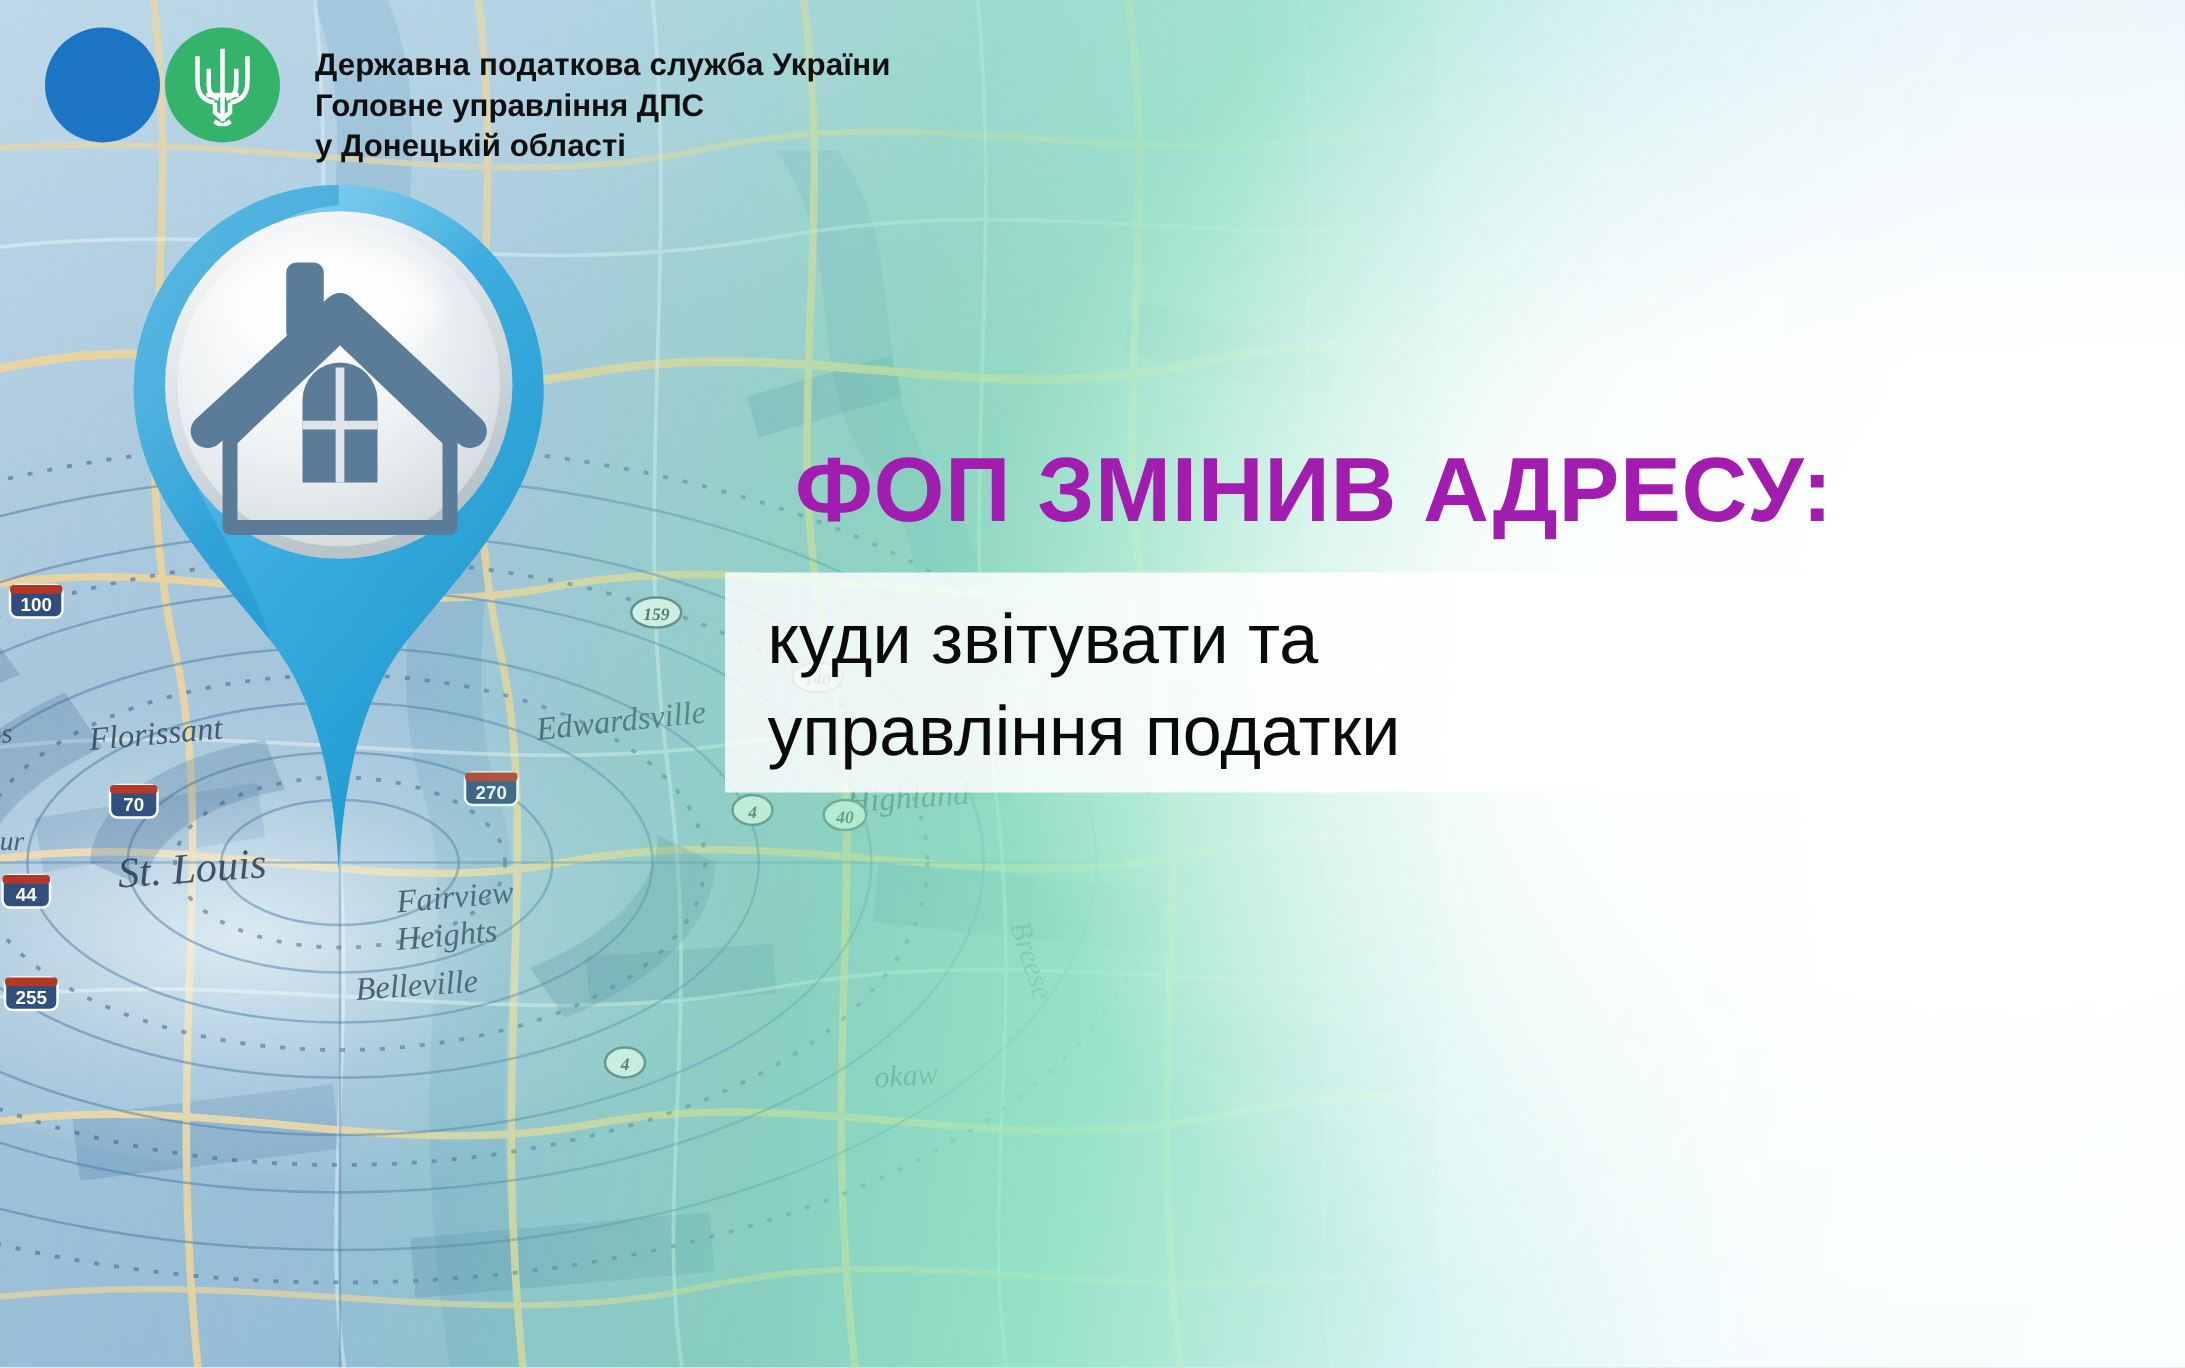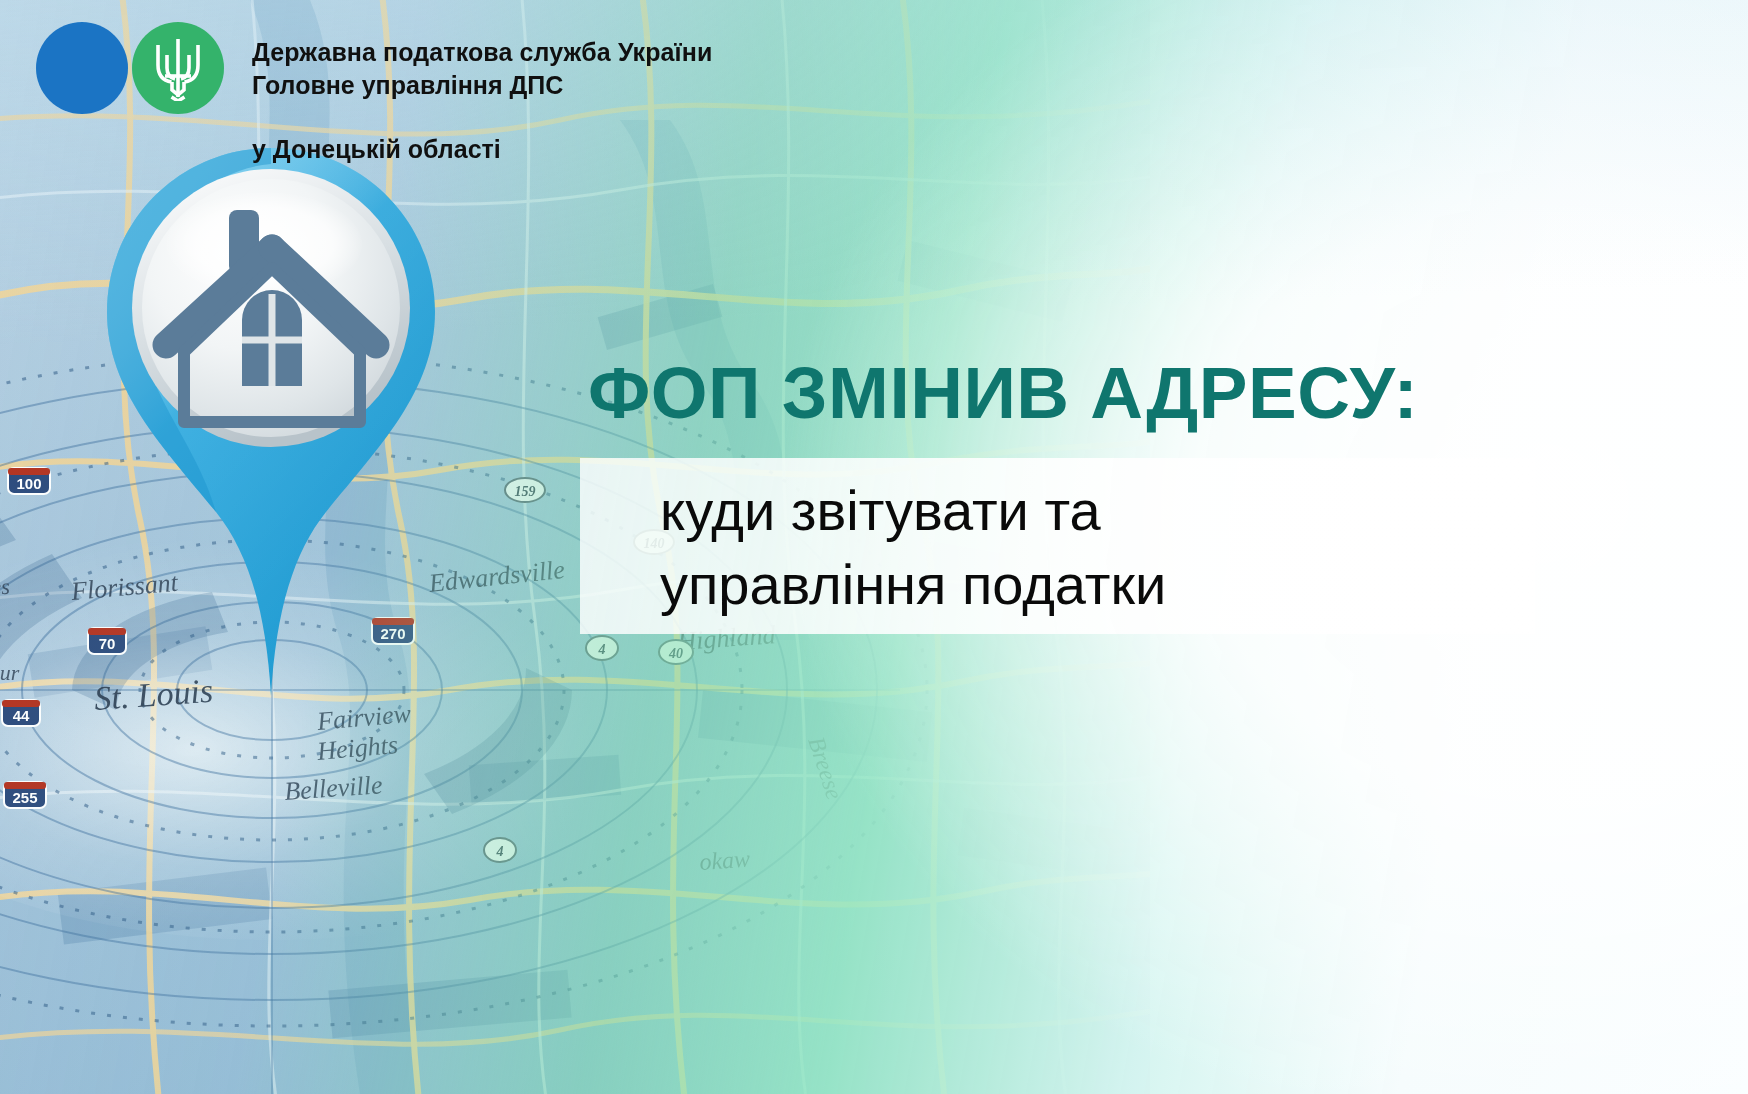--- a/index.html
+++ b/index.html
@@ -119,32 +119,31 @@
     line-height: 1.28;
     margin-top: 2px;
     white-space: nowrap;
   }
   .brand-line-3 {
     font-size: 25px;
     font-weight: bold;
     color: #101010;
     line-height: 1.28;
     white-space: nowrap;
-    margin-top: 32px;
   }
 
   
   .headline {
     position: absolute;
-    left: 588px;
+    left: 636px;
     top: 356px;
     z-index: 22;
     font-size: 73px;
     font-weight: bold;
-    color: #0f766e;
+    color: #a21caf;
     letter-spacing: 0.5px;
     line-height: 1.0;
     white-space: nowrap;
   }
 
   
   .subtitle-box {
     position: absolute;
     left: 580px;
     top: 458px;
@@ -156,21 +155,21 @@
   .subtitle {
     position: absolute;
     left: 614px;
     top: 474px;
     z-index: 23;
     font-size: 56px;
     color: #0a0a0a;
     line-height: 1.33;
     white-space: nowrap;
   }
-  .subtitle div { font-weight: normal; margin-left: 46px; }
+  .subtitle div { font-weight: normal; }
 </style>
 </head>
 <body>
 
 <div class="banner">
 
   <div class="map-layer">
     <svg class="map-svg" width="1150" height="1094" viewBox="0 0 1150 1094" aria-hidden="true">
       <defs>
         <linearGradient id="mapBase" x1="0" y1="0" x2="0.65" y2="1">

